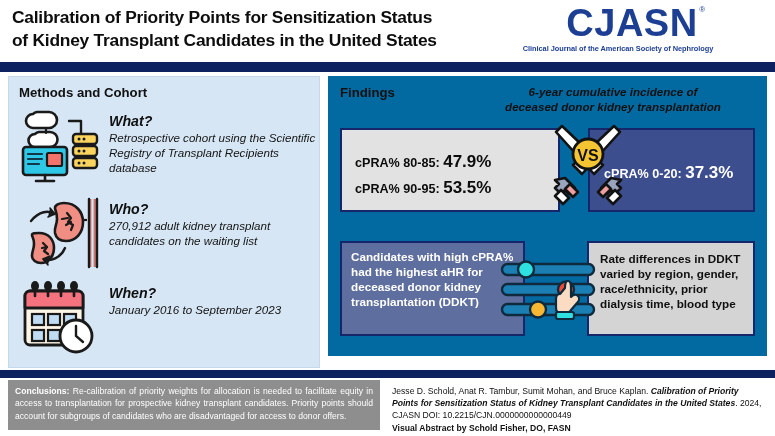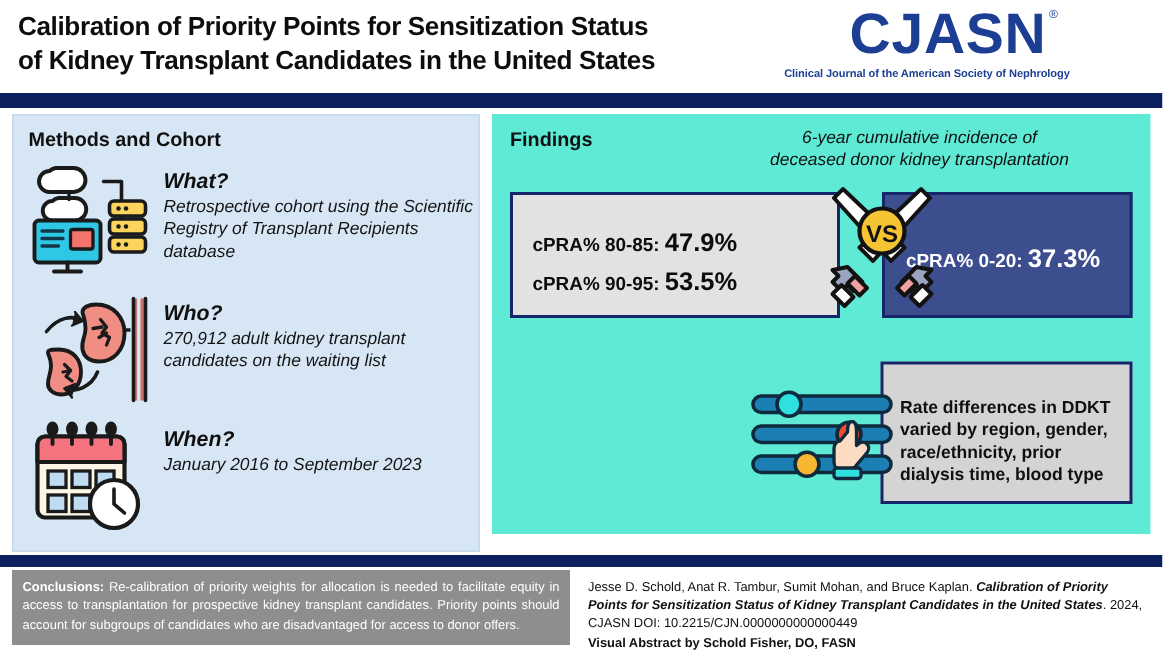--- a/index.html
+++ b/index.html
@@ -33,31 +33,31 @@
   }
   #band-top { position: absolute; left: 0; top: 62px; width: 775px; height: 10px; background: #0d2060; }
 
   
   #left-panel {
     position: absolute; left: 8px; top: 76px; width: 312px; height: 292px;
     background: #d6e6f4; border: 1px solid #c4d9ec;
   }
   #right-panel {
     position: absolute; left: 328px; top: 76px; width: 439px; height: 280px;
-    background: #5eead4;
+    background: #0369a1;
   }
 
   .panel-head {
     font-size: 13.2px; font-weight: bold; color: #111111; text-align: center;
   }
   #left-head { position: absolute; left: 10px; top: 8px; }
   #findings-head { position: absolute; left: 12px; top: 9px; font-size: 13.2px; font-weight: bold; color: #111; }
   #findings-sub {
     position: absolute; left: 140px; top: 8px; width: 290px; text-align: center;
-    font-size: 11.6px; font-style: italic; font-weight: normal; color: #101010; line-height: 1.3;
+    font-size: 11.6px; font-style: italic; font-weight: bold; color: #101010; line-height: 1.3;
   }
 
   
   .lrow { position: absolute; left: 8px; width: 300px; display: flex; gap: 8px; align-items: flex-start; font-style: italic; }
   #lrow-what { top: 30px; }
   #lrow-who  { top: 118px; }
   #lrow-when { top: 202px; }
   .lrow-ico { width: 84px; height: 78px; flex: 0 0 84px; position: relative; }
   .lrow-txt { padding-top: 6px; flex: 1; }
   .lrow-q { font-size: 14.2px; font-weight: bold; color: #101010; margin-bottom: 1px; }
@@ -83,21 +83,21 @@
   }
   .cpra-line { font-size: 12.6px; font-weight: bold; color: #0c0c0c; white-space: nowrap; }
   .cpra-line .big { font-size: 17px; font-weight: bold; }
   #box-left-top .inner { position: absolute; left: 13px; top: 22px; }
   #box-left-top .cpra-line + .cpra-line { margin-top: 6px; }
   #box-right-top .inner { position: absolute; left: 14px; top: 33px; }
   #box-right-top .cpra-line { color: #ffffff; }
 
   .bbox-txt { font-size: 11.7px; font-weight: bold; line-height: 1.27; }
   #box-left-bot .inner { position: absolute; left: 9px; top: 7px; width: 172px; color: #ffffff; }
-  #box-right-bot .inner { position: absolute; left: 11px; top: 22px; width: 152px; color: #101010; }
+  #box-right-bot .inner { position: absolute; left: 11px; top: 9px; width: 152px; color: #101010; }
 
   
   #vs-art { position: absolute; left: 216px; top: 42px; width: 88px; height: 96px; }
   
   #slider-art { position: absolute; left: 170px; top: 176px; width: 106px; height: 80px; }
 
   
   #band-bot { position: absolute; left: 0; top: 370px; width: 775px; height: 8px; background: #0d2060; }
   #foot-left {
     position: absolute; left: 8px; top: 380px; width: 372px; height: 50px;
@@ -298,20 +298,23 @@
           <path d="M71 72 l-8 8 l6 6 l8 -8 z" fill="#ffffff"></path>
 
           <path d="M26 66 l8 8 l-5 5 l-8 -8 z" fill="#f0a0a0"></path>
           <path d="M62 66 l-8 8 l5 5 l8 -8 z" fill="#f0a0a0"></path>
         </g>
         <circle cx="44" cy="36" r="15" fill="#f5c433" stroke="#121212" stroke-width="2.8"></circle>
         <text x="44" y="43" text-anchor="middle" font-family="Liberation Sans, sans-serif" font-size="16" font-weight="bold" fill="#121212">VS</text>
       </svg>
     </div>
 
+    <div class="rbox" id="box-left-bot">
+      <div class="inner bbox-txt">Candidates with high cPRA% had the highest aHR for deceased donor kidney transplantation (DDKT)</div>
+    </div>
 
     <div class="rbox" id="box-right-bot">
       <div class="inner bbox-txt">Rate differences in DDKT varied by region, gender, race/ethnicity, prior dialysis time, blood type</div>
     </div>
 
     <div id="slider-art">
       <svg viewBox="0 0 106 80" width="106" height="80">
         <g stroke="#0f2a3d" stroke-width="2.4" stroke-linejoin="round">
           <rect x="4" y="12" width="92" height="11" rx="5.5" fill="#1b7fb4"></rect>
           <rect x="4" y="32" width="92" height="11" rx="5.5" fill="#1b7fb4"></rect>

